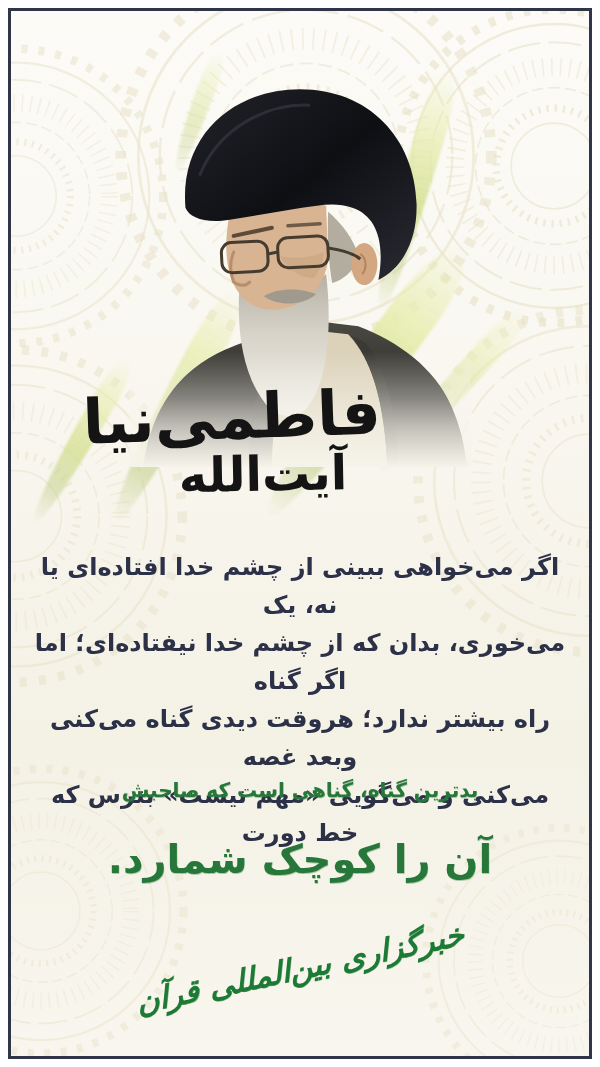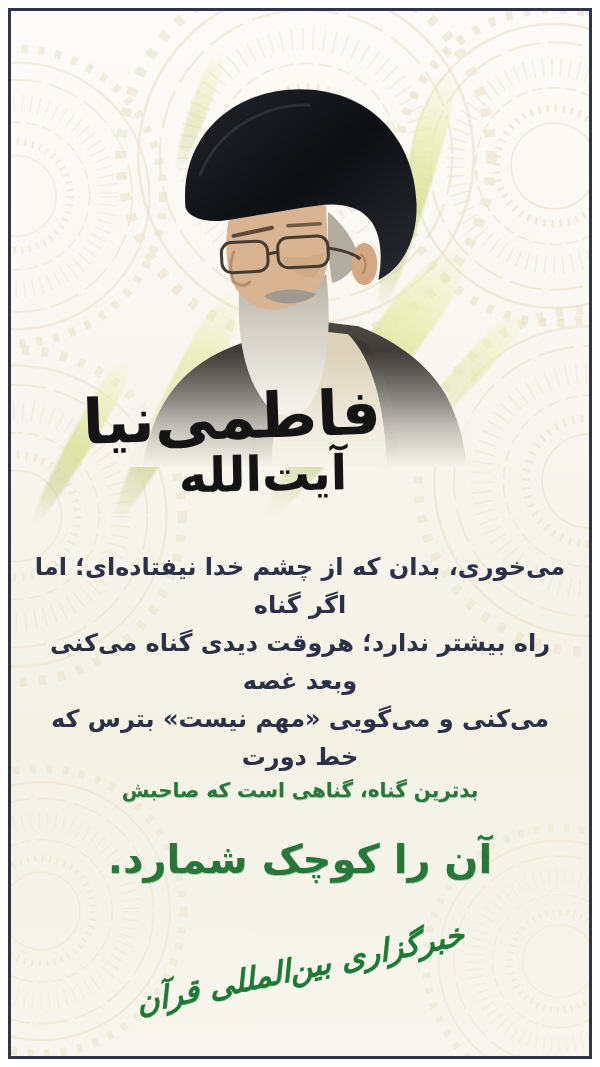--- a/index.html
+++ b/index.html
@@ -229,20 +229,21 @@
         <rect x="0" y="295" width="340" height="115" fill="url(#fadeG)"></rect>
       </svg>
     </div>
 
     <div class="name-block">
       <div class="name-line1">فاطمی‌نیا</div>
       <div class="name-line2">آیت‌الله</div>
     </div>
 
     <div class="body-text">
+      <div>اگر می‌خواهی ببینی از چشم خدا افتاده‌ای یا نه، یک</div>
       <div>می‌خوری، بدان که از چشم خدا نیفتاده‌ای؛ اما اگر گناه</div>
       <div>راه بیشتر ندارد؛ هروقت دیدی گناه می‌کنی وبعد غصه</div>
       <div>می‌کنی و می‌گویی «مهم نیست» بترس که خط دورت</div>
     </div>
 
     <div class="quote-text">
       <div class="quote-line1">بدترین گناه، گناهی است که صاحبش</div>
       <div class="quote-line2">آن را کوچک شمارد.</div>
     </div>
 

